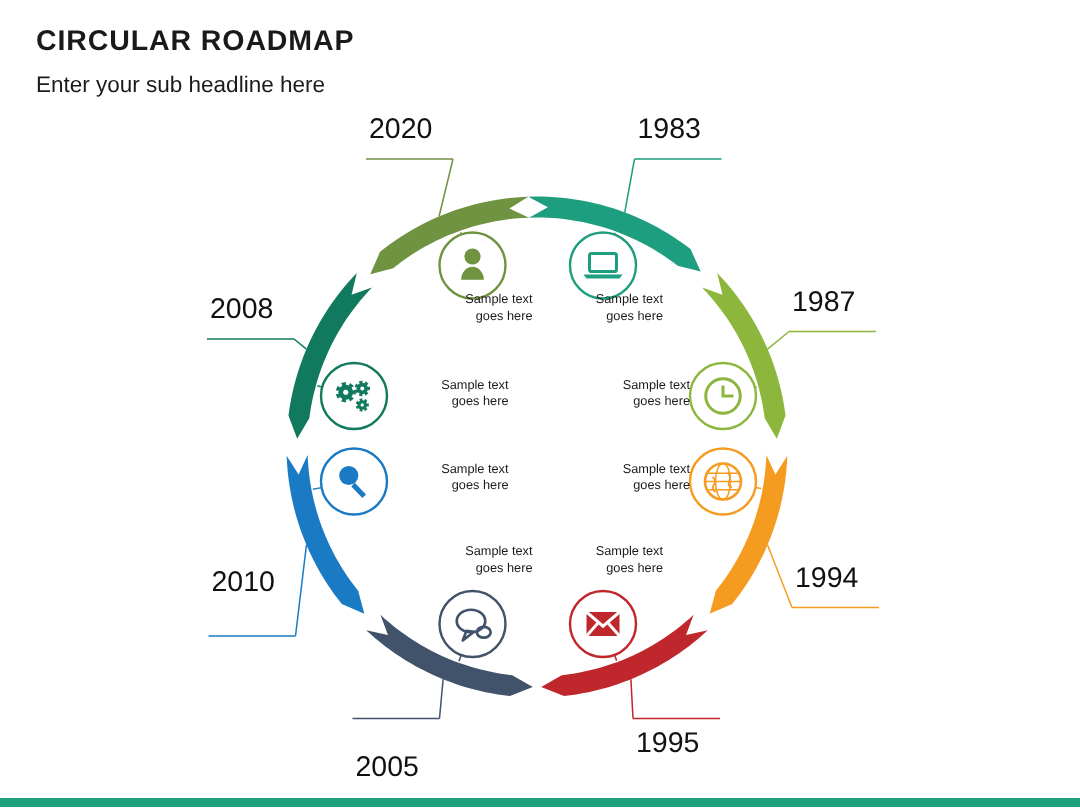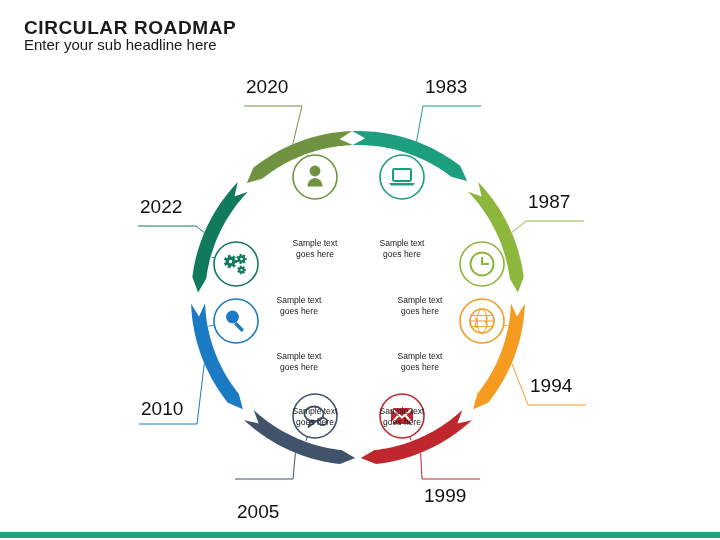--- a/index.html
+++ b/index.html
@@ -11,40 +11,40 @@
     position:relative;
   }
   #slide{position:absolute;inset:0;width:720px;height:540px;}
 
   .title{
     position:absolute;left:24px;top:17px;
     font-size:19px;font-weight:bold;letter-spacing:.6px;
     color:#1a1a1a;
   }
   .subtitle{
-    position:absolute;left:24px;top:36px;
+    position:absolute;left:24px;top:48px;
     font-size:15px;font-weight:normal;
     color:#1a1a1a;
   }
   .bottombar{
     position:absolute;left:0;top:532px;width:720px;height:6px;
     background:#1fa07e;
   }
 
   svg.diagram{position:absolute;left:0;top:0;width:720px;height:540px;}
 
   .year{
     position:absolute;
     font-size:19px;font-weight:normal;color:#111111;
     white-space:nowrap;
   }
   .sample{
     position:absolute;
     font-size:8.5px;line-height:11px;
-    color:#1a1a1a;text-align:center;white-space:pre;margin-top:44px;
+    color:#1a1a1a;text-align:right;white-space:pre;
   }
 </style>
 </head>
 <body>
 
 <div id="slide">
 
   <div class="title">CIRCULAR ROADMAP</div>
   <div class="subtitle">Enter your sub headline here</div>
 
@@ -146,24 +146,24 @@
           <circle cx="315" cy="171" r="5.4" fill="#6f9340"></circle>
           <path d="M307.4,186.5 a7.6,8.6 0 0 1 15.2,0 z" fill="#6f9340"></path>
         </g>
       </g>
   </svg>
 
   <div id="years">
       <div class="year" style="left: 425px; top: 76px;">1983</div>
       <div class="year" style="left: 528px; top: 191px;">1987</div>
       <div class="year" style="left: 530px; top: 375px;">1994</div>
-      <div class="year" style="left: 424px; top: 485px;">1999</div>
+      <div class="year" style="left: 424px; top: 485px;">1995</div>
       <div class="year" style="left: 237px; top: 501px;">2005</div>
-      <div class="year" style="left: 141px; top: 398px; text-align: center;">2010</div>
-      <div class="year" style="left: 140px; top: 196px;">2022</div>
+      <div class="year" style="left: 141px; top: 378px; text-align: center;">2010</div>
+      <div class="year" style="left: 140px; top: 196px;">2008</div>
       <div class="year" style="left: 246px; top: 76px;">2020</div>
     </div>
   <div id="labels">
       <div class="sample" style="left: 362px; top: 194px; width: 80px;">Sample text
 goes here</div>
       <div class="sample" style="left: 380px; top: 251px; width: 80px;">Sample text
 goes here</div>
       <div class="sample" style="left: 380px; top: 307px; width: 80px;">Sample text
 goes here</div>
       <div class="sample" style="left: 362px; top: 362px; width: 80px;">Sample text

